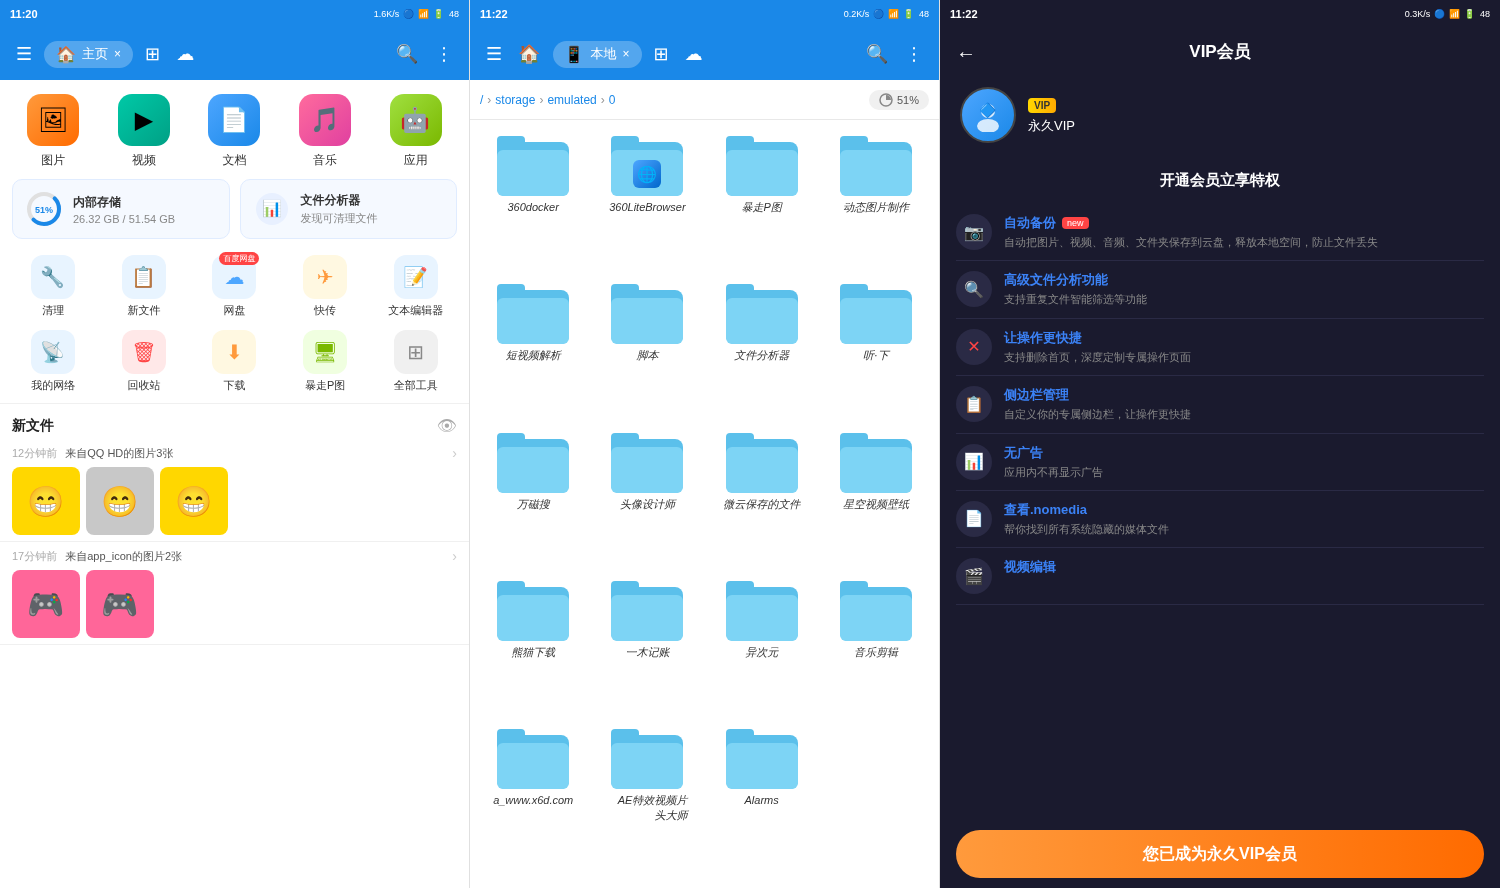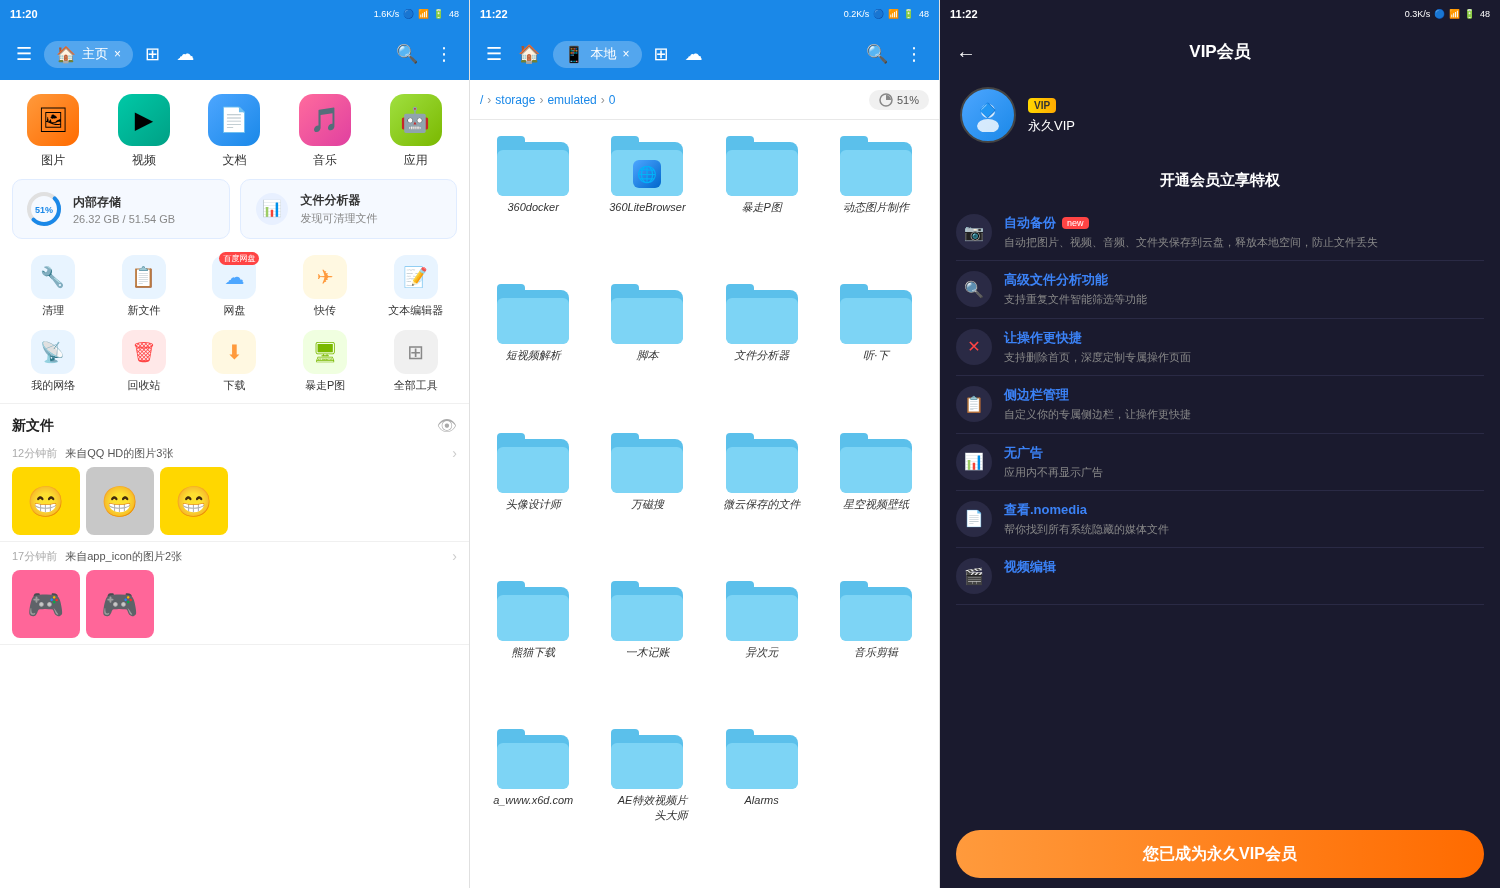--- a/index.html
+++ b/index.html
@@ -389,30 +389,30 @@
       </div>
       <span class="file-name">听·下</span>
     </div>
 
     <div class="file-item">
       <div class="folder-icon-wrap">
         <div class="folder-tab" style="background:#5bc0eb;"></div>
         <div class="folder-back" style="background:#5bc0eb;"></div>
         <div class="folder-front" style="background:#7dd4f5;"></div>
       </div>
+      <span class="file-name">万磁搜</span>
+    </div>
+
+    <div class="file-item">
+      <div class="folder-icon-wrap">
+        <div class="folder-tab" style="background:#5bc0eb;"></div>
+        <div class="folder-back" style="background:#5bc0eb;"></div>
+        <div class="folder-front" style="background:#7dd4f5;"></div>
+      </div>
       <span class="file-name">头像设计师</span>
-    </div>
-
-    <div class="file-item">
-      <div class="folder-icon-wrap">
-        <div class="folder-tab" style="background:#5bc0eb;"></div>
-        <div class="folder-back" style="background:#5bc0eb;"></div>
-        <div class="folder-front" style="background:#7dd4f5;"></div>
-      </div>
-      <span class="file-name">万磁搜</span>
     </div>
 
     <div class="file-item">
       <div class="folder-icon-wrap">
         <div class="folder-tab" style="background:#5bc0eb;"></div>
         <div class="folder-back" style="background:#5bc0eb;"></div>
         <div class="folder-front" style="background:#7dd4f5;"></div>
       </div>
       <span class="file-name">微云保存的文件</span>
     </div>

